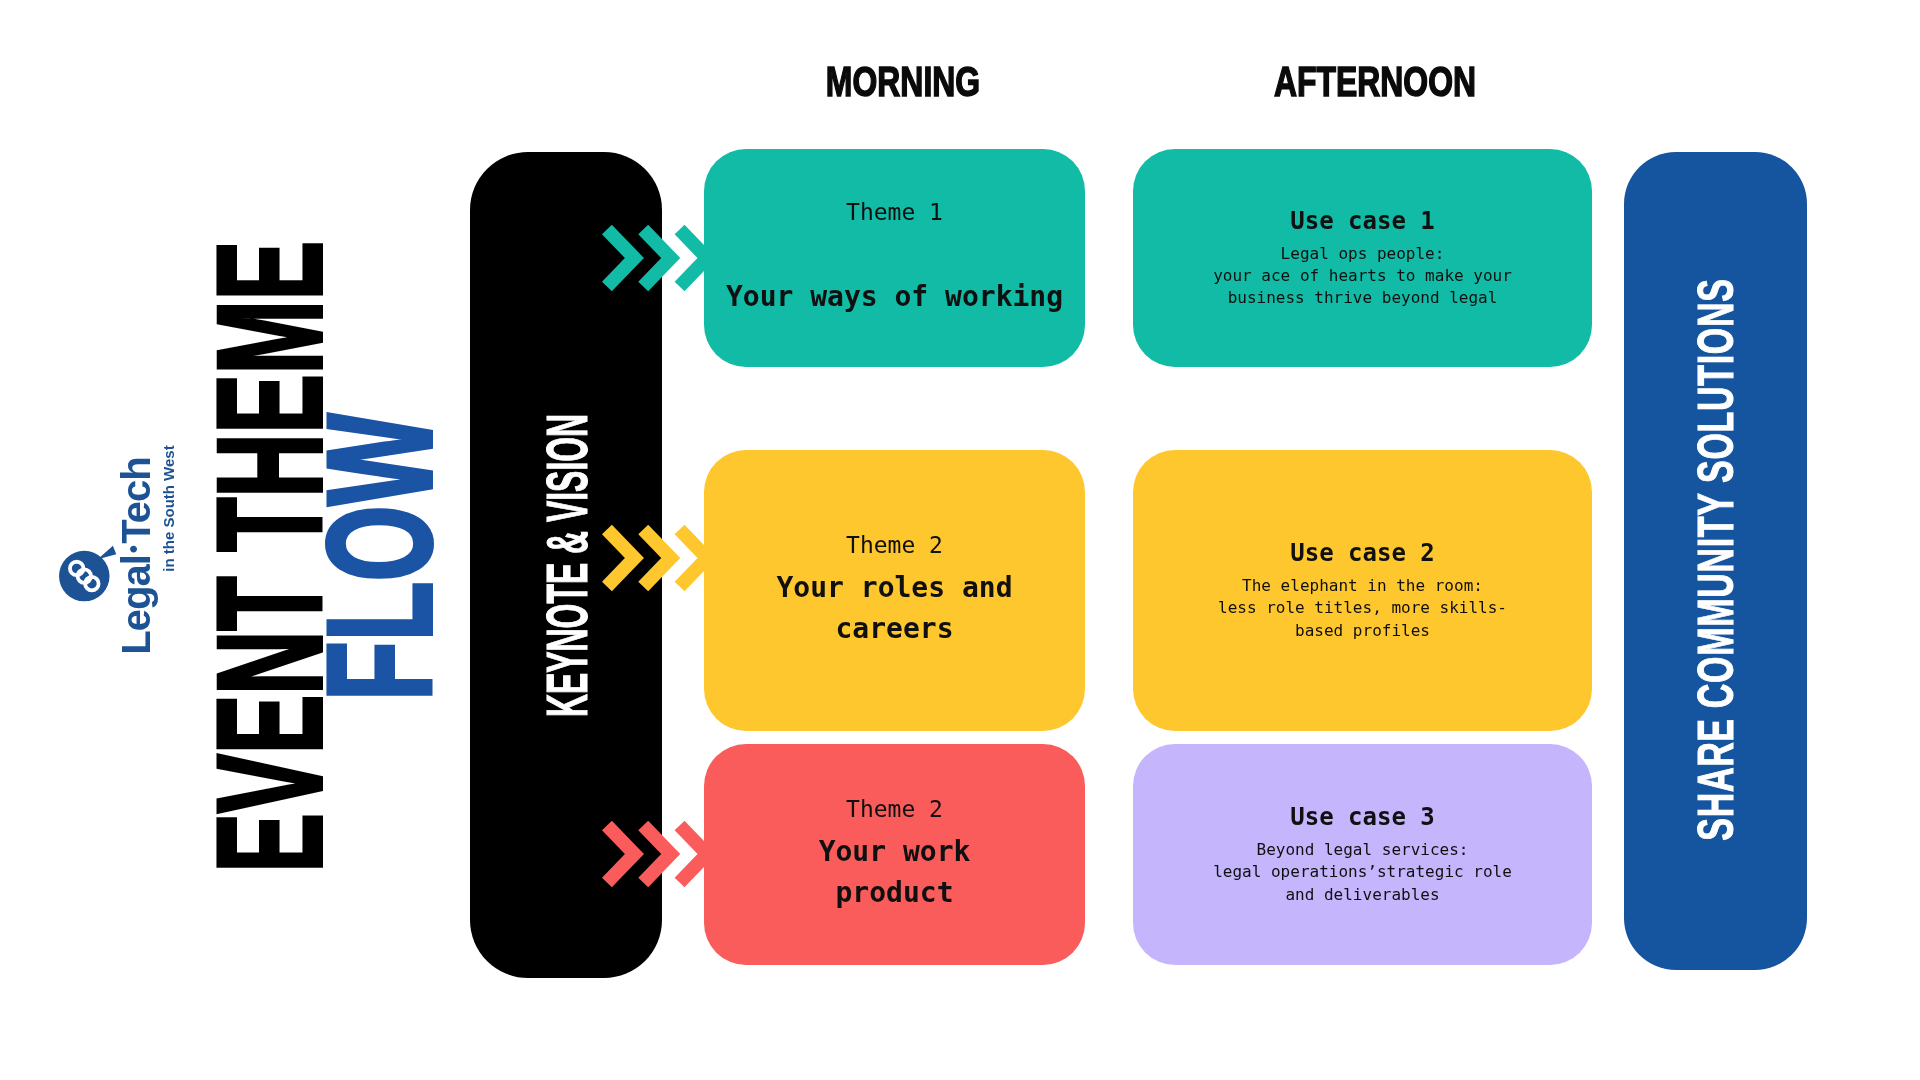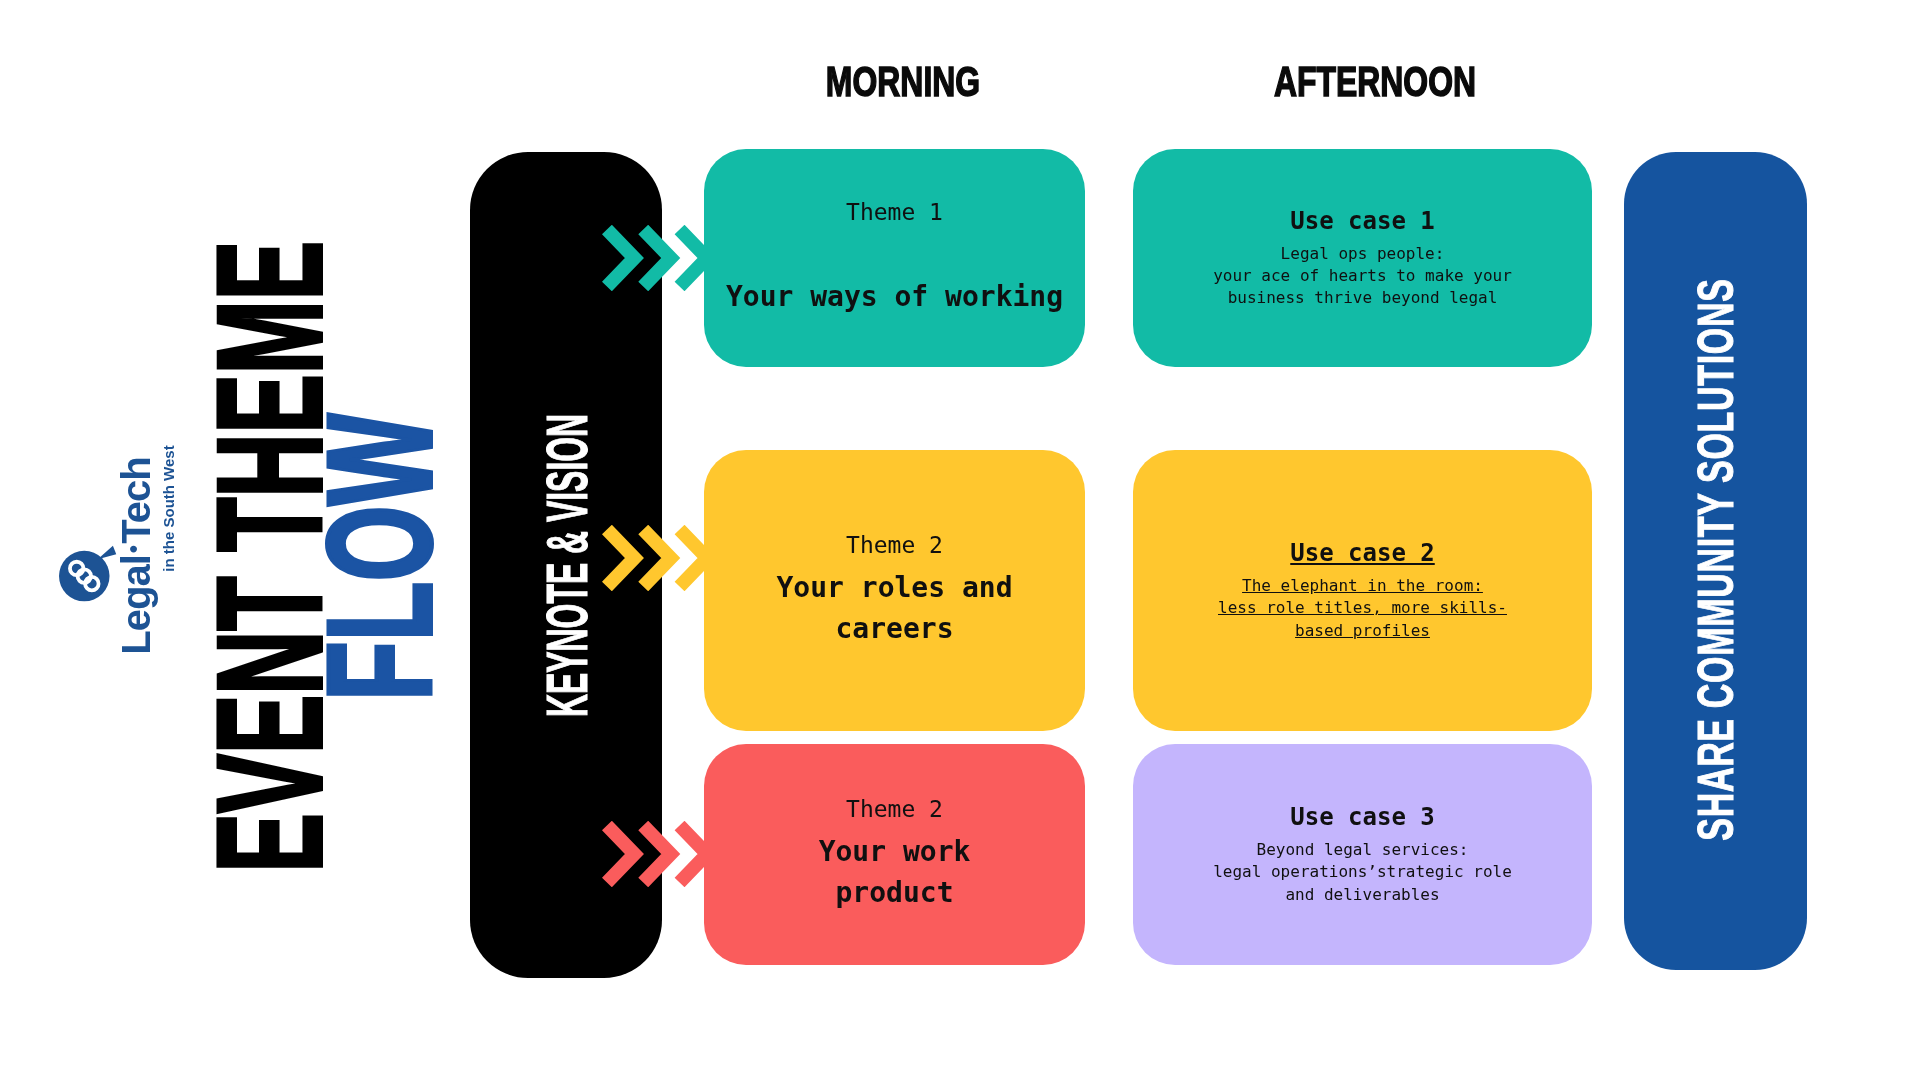--- a/index.html
+++ b/index.html
@@ -126,21 +126,21 @@
         <path d="M5 4 L33 33 L5 62"></path>
         <path d="M42 4 L70 33 L42 62"></path>
         <path d="M79 4 L107 33 L79 62"></path>
       </svg>
   </div>
   <div class="flow-box morning-box row-1" style="background-color: rgb(255, 199, 46);">
     <div class="theme-label">Theme 2</div>
     <div class="theme-title">Your roles and
 careers</div>
   </div>
-  <div class="flow-box afternoon-box row-1" style="background-color: rgb(255, 199, 46); text-decoration: underline;">
+  <div class="flow-box afternoon-box row-1" style="background-color: rgb(255, 199, 46);">
     <div class="uc-title">Use case 2</div>
     <div class="uc-body">The elephant in the room:
 less role titles, more skills-
 based profiles</div>
   </div>
 
   <div class="chevrons chev-2" style="color: rgb(250, 92, 92);">
     <svg viewBox="0 0 110 66">
         <path d="M5 4 L33 33 L5 62"></path>
         <path d="M42 4 L70 33 L42 62"></path>

